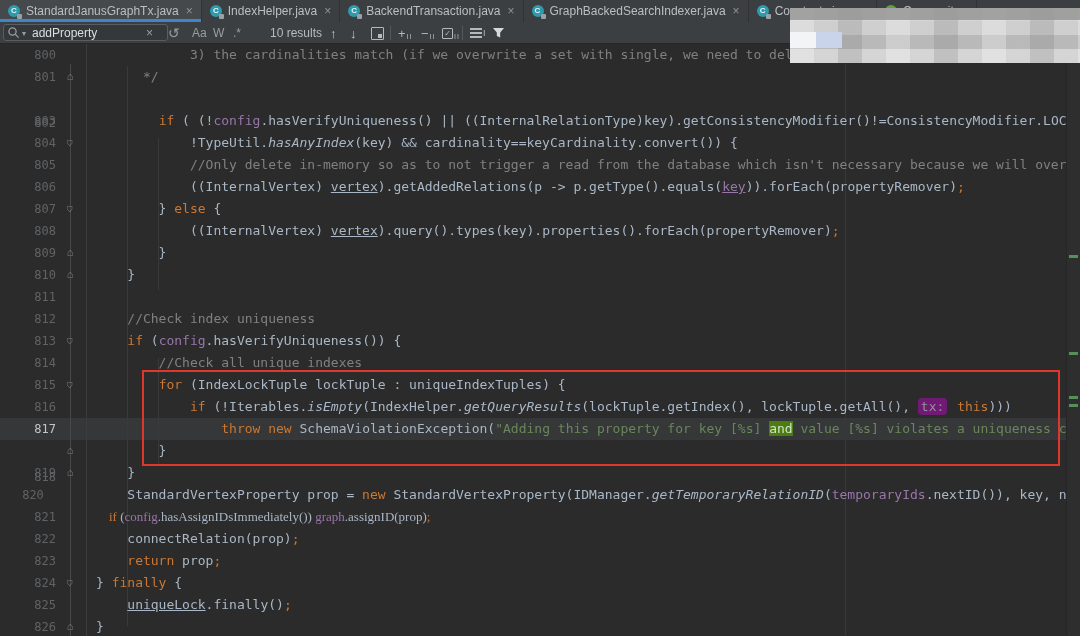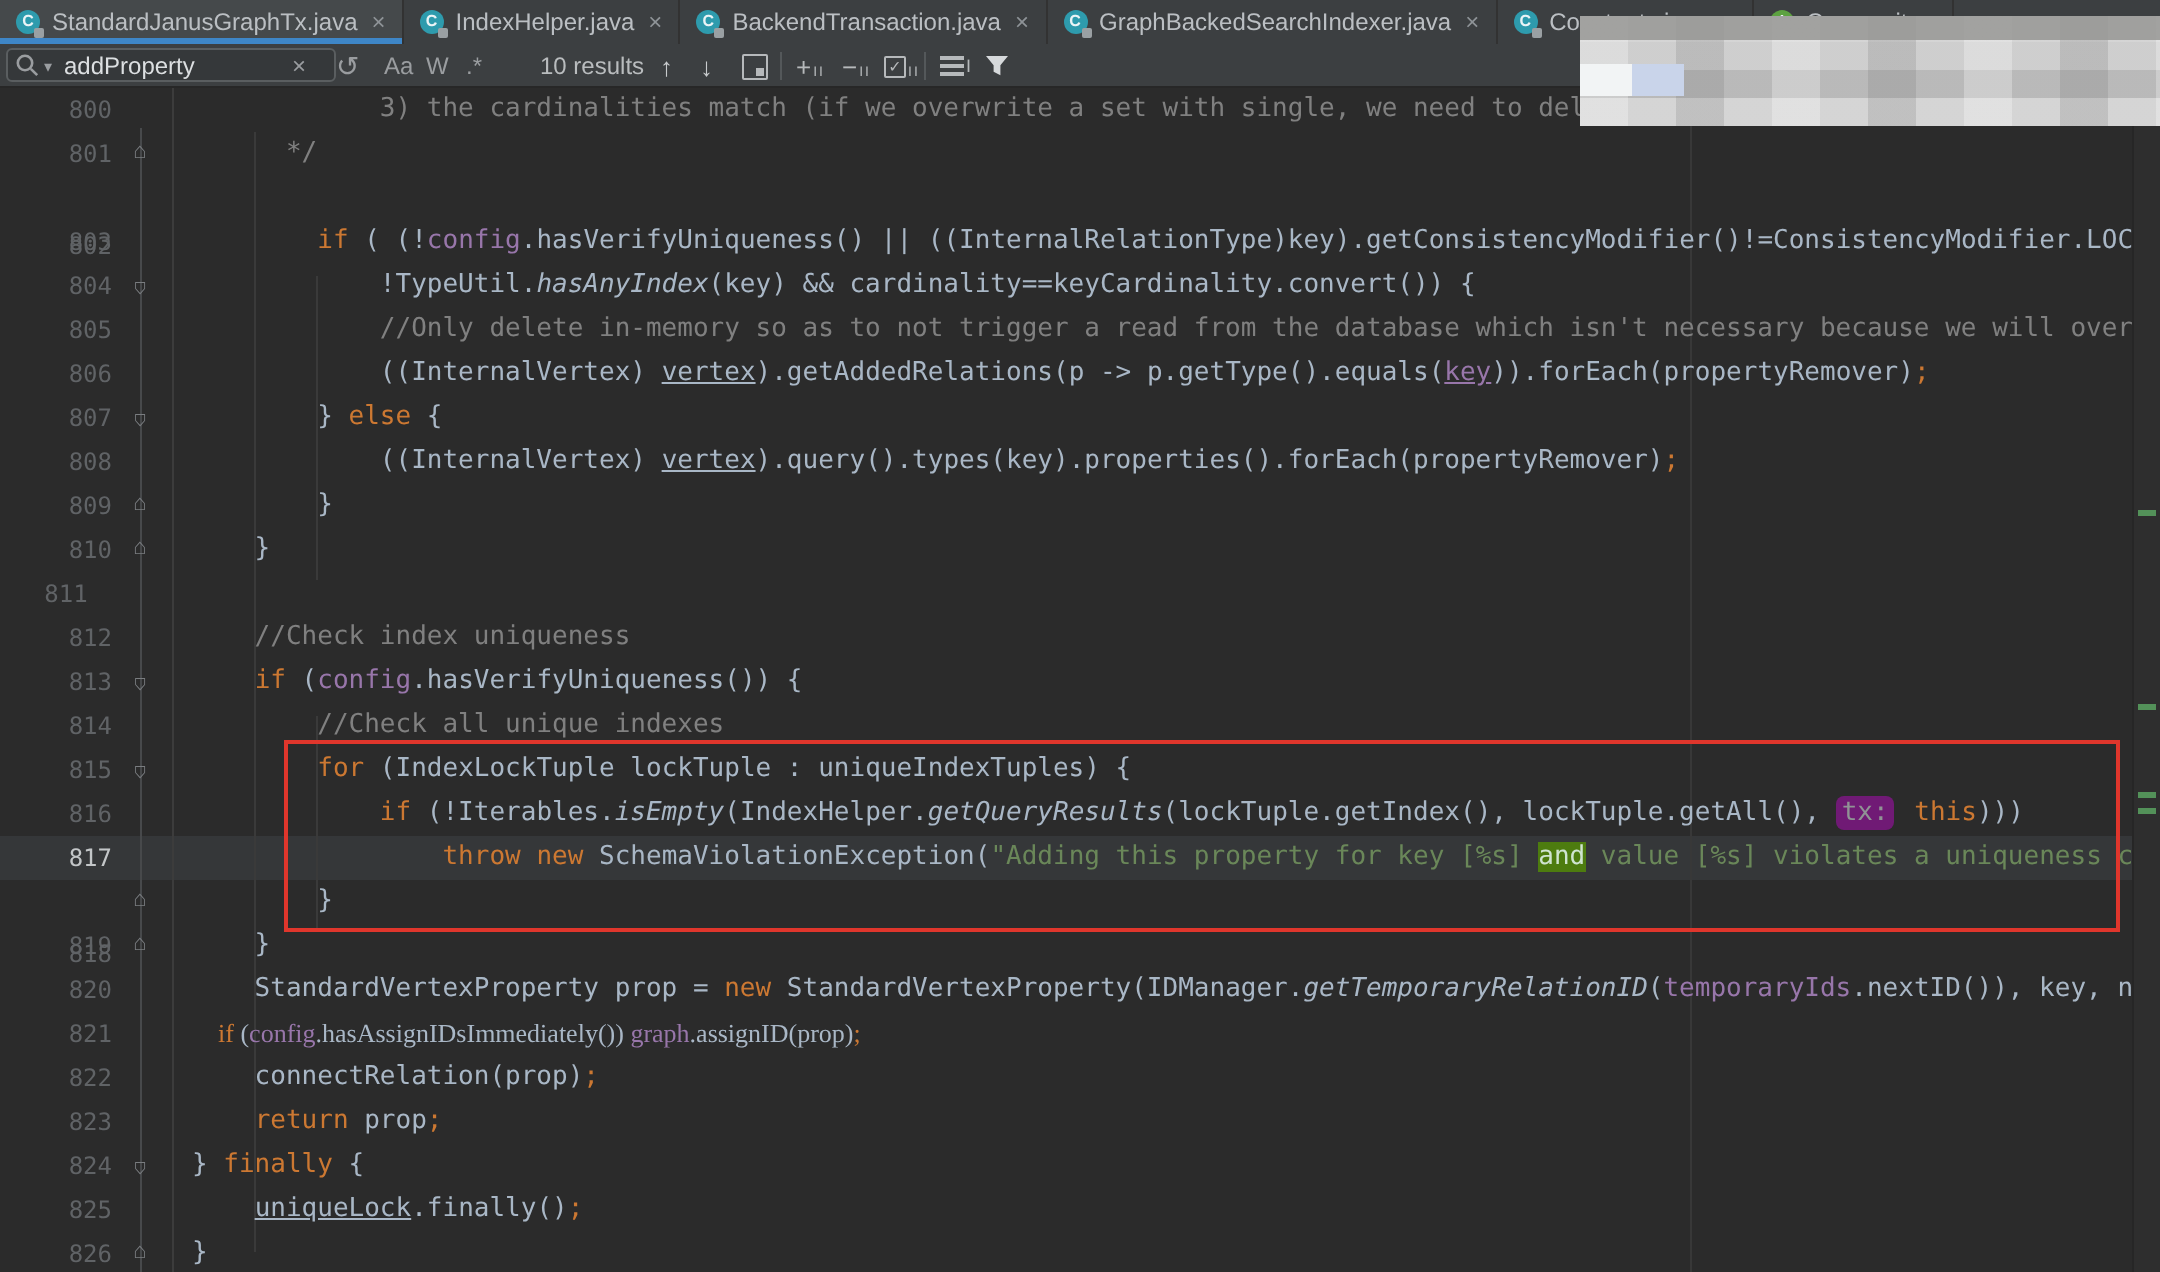--- a/index.html
+++ b/index.html
@@ -186,34 +186,34 @@
         <div class="fold down" style="top: 88px;">⌂</div>
         <div class="lnum" style="top: 110px;">805</div>
         <div class="lnum" style="top: 132px;">806</div>
         <div class="lnum" style="top: 154px;">807</div>
         <div class="fold down" style="top: 154px;">⌂</div>
         <div class="lnum" style="top: 176px;">808</div>
         <div class="lnum" style="top: 198px;">809</div>
         <div class="fold up" style="top: 198px;">⌂</div>
         <div class="lnum" style="top: 220px;">810</div>
         <div class="fold up" style="top: 220px;">⌂</div>
-        <div class="lnum" style="top: 242px; text-align: center;">811</div>
+        <div class="lnum" style="top: 242px;">811</div>
         <div class="lnum" style="top: 264px;">812</div>
         <div class="lnum" style="top: 286px;">813</div>
         <div class="fold down" style="top: 286px;">⌂</div>
         <div class="lnum" style="top: 308px;">814</div>
         <div class="lnum" style="top: 330px;">815</div>
         <div class="fold down" style="top: 330px;">⌂</div>
         <div class="lnum" style="top: 352px;">816</div>
         <div class="lnum cur" style="top: 374px;">817</div>
         <div class="lnum" style="top: 396px; margin-top: 26px;">818</div>
         <div class="fold up" style="top: 396px;">⌂</div>
         <div class="lnum" style="top: 418px;">819</div>
         <div class="fold up" style="top: 418px;">⌂</div>
-        <div class="lnum" style="top: 440px;">820</div>
+        <div class="lnum" style="top: 440px; text-align: center;">820</div>
         <div class="lnum" style="top: 462px;">821</div>
         <div class="lnum" style="top: 484px;">822</div>
         <div class="lnum" style="top: 506px;">823</div>
         <div class="lnum" style="top: 528px;">824</div>
         <div class="fold down" style="top: 528px;">⌂</div>
         <div class="lnum" style="top: 550px;">825</div>
         <div class="lnum" style="top: 572px;">826</div>
         <div class="fold up" style="top: 572px;">⌂</div>
       </div>
     <div>

